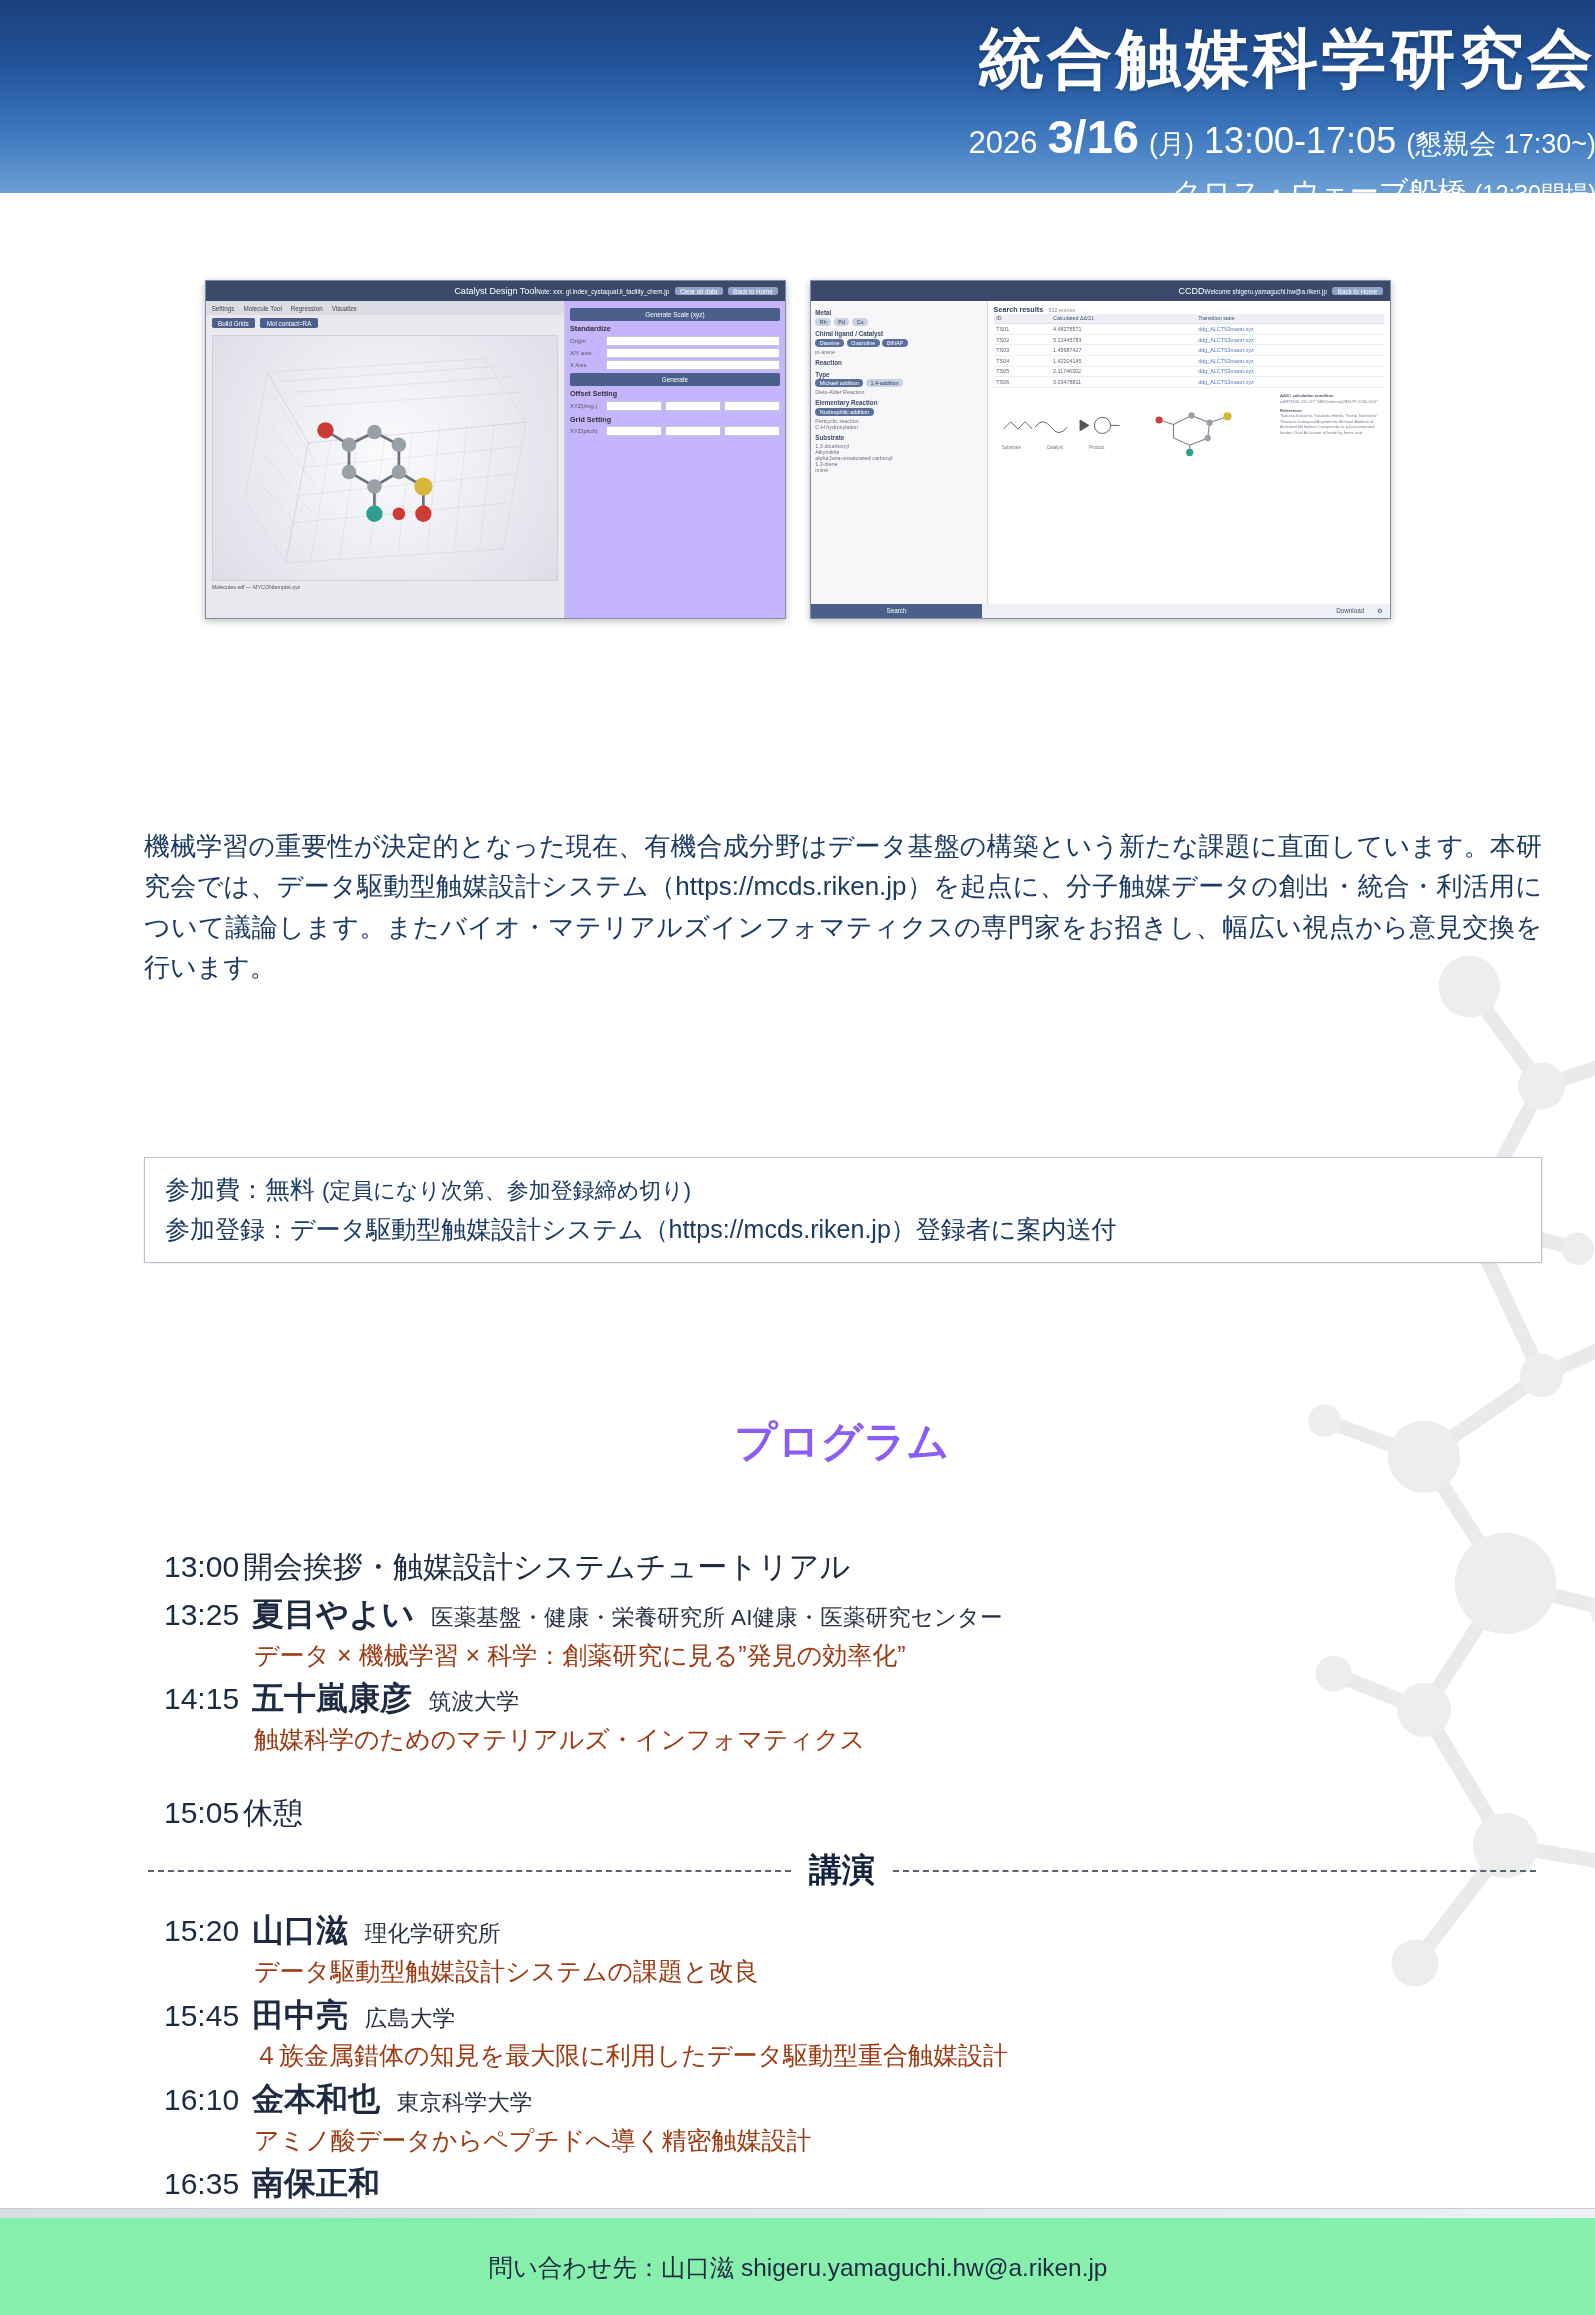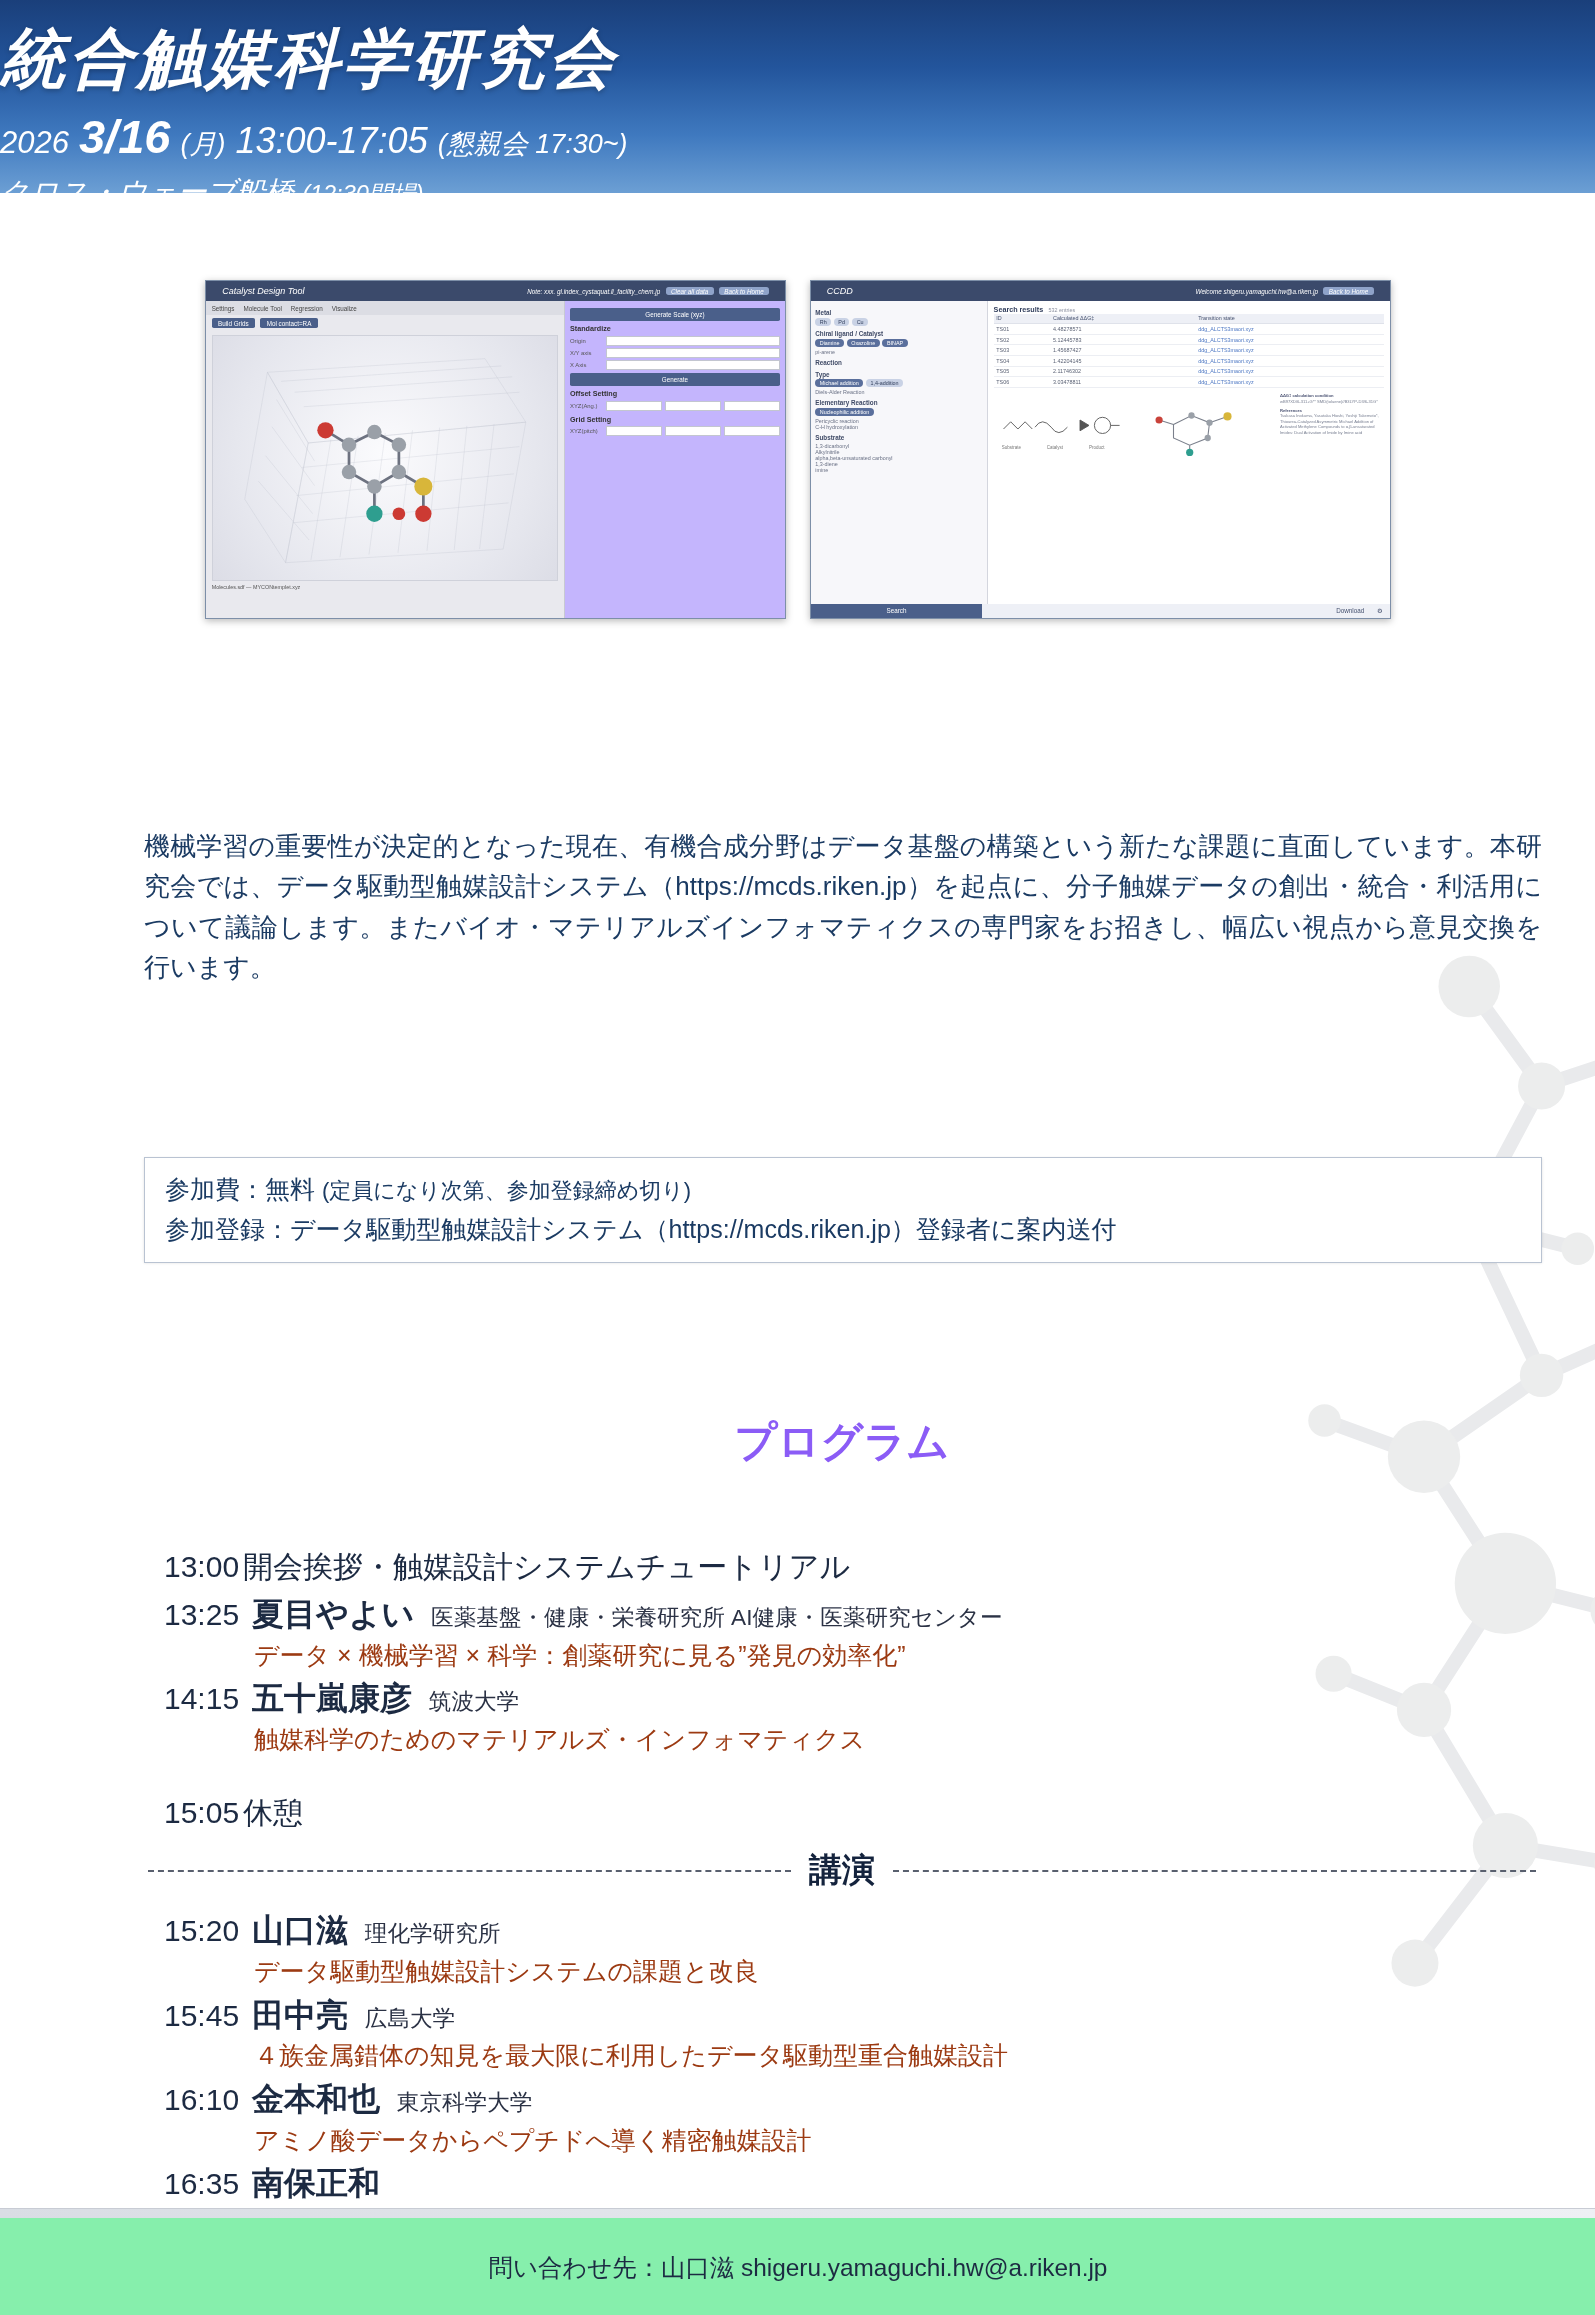--- a/index.html
+++ b/index.html
@@ -14,23 +14,22 @@
     position: relative;
     overflow: hidden;
   }
 
   
   .header {
     position: relative;
     height: 193px;
     background: linear-gradient(180deg, #1a3f7a 0%, #23559c 35%, #3f79bf 70%, #6c9fd4 100%);
     color: #ffffff;
-    text-align: left;
+    text-align: right;
     overflow: hidden;
-    font-style: italic;
   }
   .header-title {
     padding-top: 25px;
     font-size: 65px;
     font-weight: bold;
     letter-spacing: 3.6px;
     line-height: 1.05;
     text-shadow: 0 1.8px 5.4px rgba(0,0,0,.25);
   }
   .header-date {
@@ -70,24 +69,23 @@
     overflow: hidden;
     font-size: 7.2px;
     color: #33383f;
   }
   .shot-bar {
     height: 20px;
     background: #3b4a6b;
     color: #fff;
     display: flex;
     align-items: center;
-    justify-content: space-between;
-    padding: 0 16px;
+    justify-content: flex-end;
+    padding: 0 7px;
     font-size: 9px;
-    font-style: italic;
   }
   .shot-bar .right { display: flex; gap: 5.4px; align-items: center; font-size: 6.3px;}
   .pill {
     background: #8fa3c9;
     color: #fff;
     border-radius: 2.7px;
     padding: 0.9px 5.4px;
     font-size: 6.3px;
     white-space: nowrap;
   }

